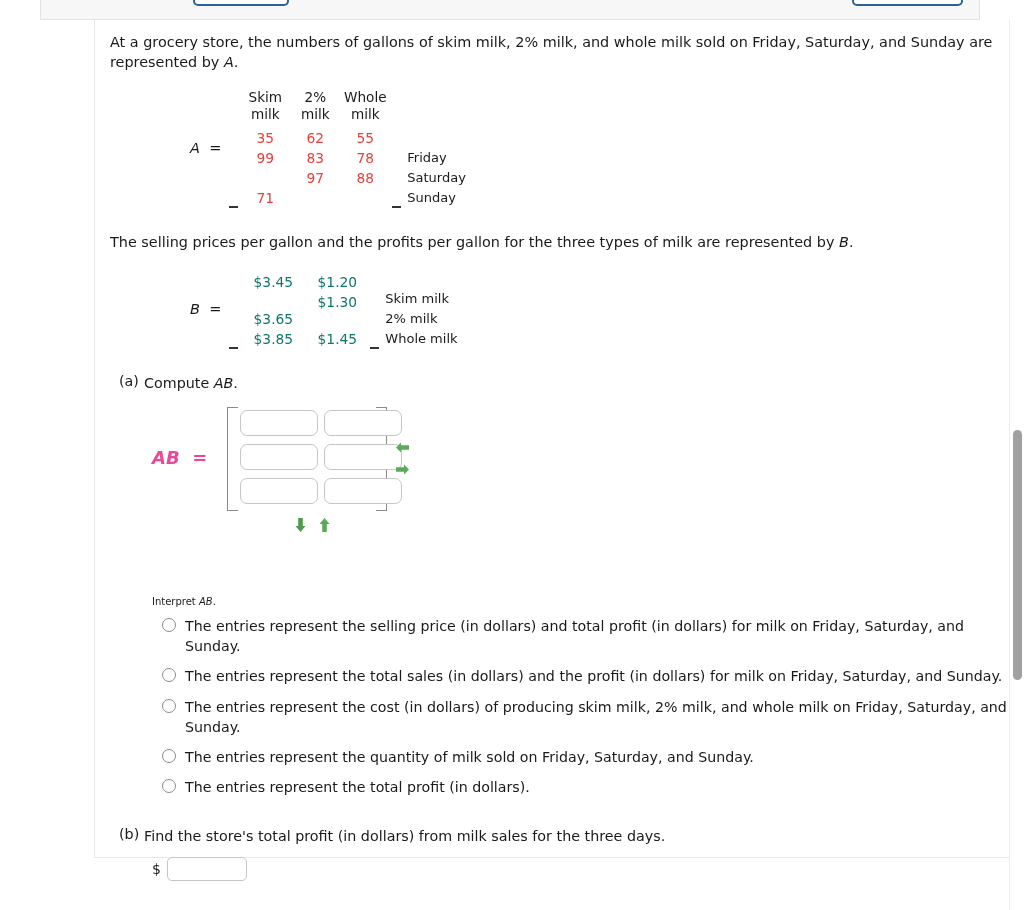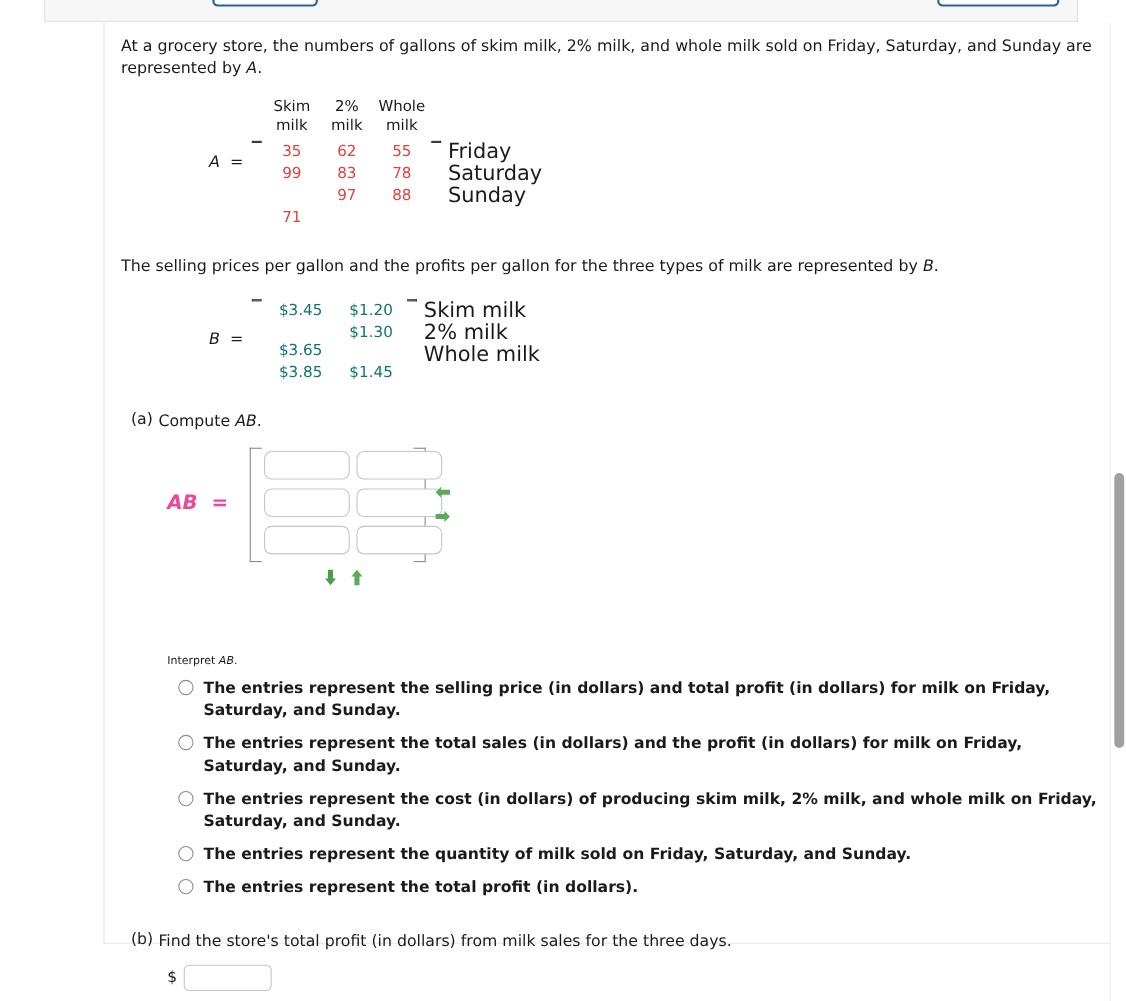--- a/index.html
+++ b/index.html
@@ -82,21 +82,21 @@
 
   .col-heads { display: flex; }
   .col-head {
     text-align: center;
     font-size: 13.6px;
     color: #1a1a1a;
     line-height: 1.28;
     white-space: pre-line;
   }
 
-  .bracket-wrap { display: flex; align-items: flex-start; }
+  .bracket-wrap { display: flex; align-items: flex-end; }
 
   .brk {
     width: 9px;
     border-top: 1.6px solid #333;
     border-bottom: 1.6px solid #333;
   }
   .brk.left  { border-left: 1.6px solid #333; margin-right: 2px; }
   .brk.right { border-right: 1.6px solid #333; margin-left: 2px; }
 
   .mat-body { display: flex; flex-direction: column; }
@@ -105,21 +105,21 @@
     text-align: center;
     font-size: 13.8px;
     line-height: 20px;
     white-space: nowrap;
   }
   .mat-cell.red { color: #e8413c; }
   .mat-cell.dark { color: #0f766e; }
 
   .row-labels { display: flex; flex-direction: column; padding-left: 6px; }
   .row-label {
-    font-size: 19px;
+    font-size: 13px;
     line-height: 20px;
     color: #1a1a1a;
     white-space: nowrap;
   }
 
   
   .part {
     display: flex;
     margin-top: 24px;
   }
@@ -216,21 +216,20 @@
   }
 
   .radio-list {
     margin-left: 52px;
     margin-top: 9px;
   }
   .radio-item {
     display: flex;
     align-items: flex-start;
     margin-bottom: 10px;
-    font-weight: bold;
   }
   .radio-dot {
     flex: 0 0 14px;
     width: 14px; height: 14px;
     border: 1.3px solid #8c8c8c;
     border-radius: 50%;
     background: #fff;
     margin-top: 2px;
     margin-right: 9px;
   }

